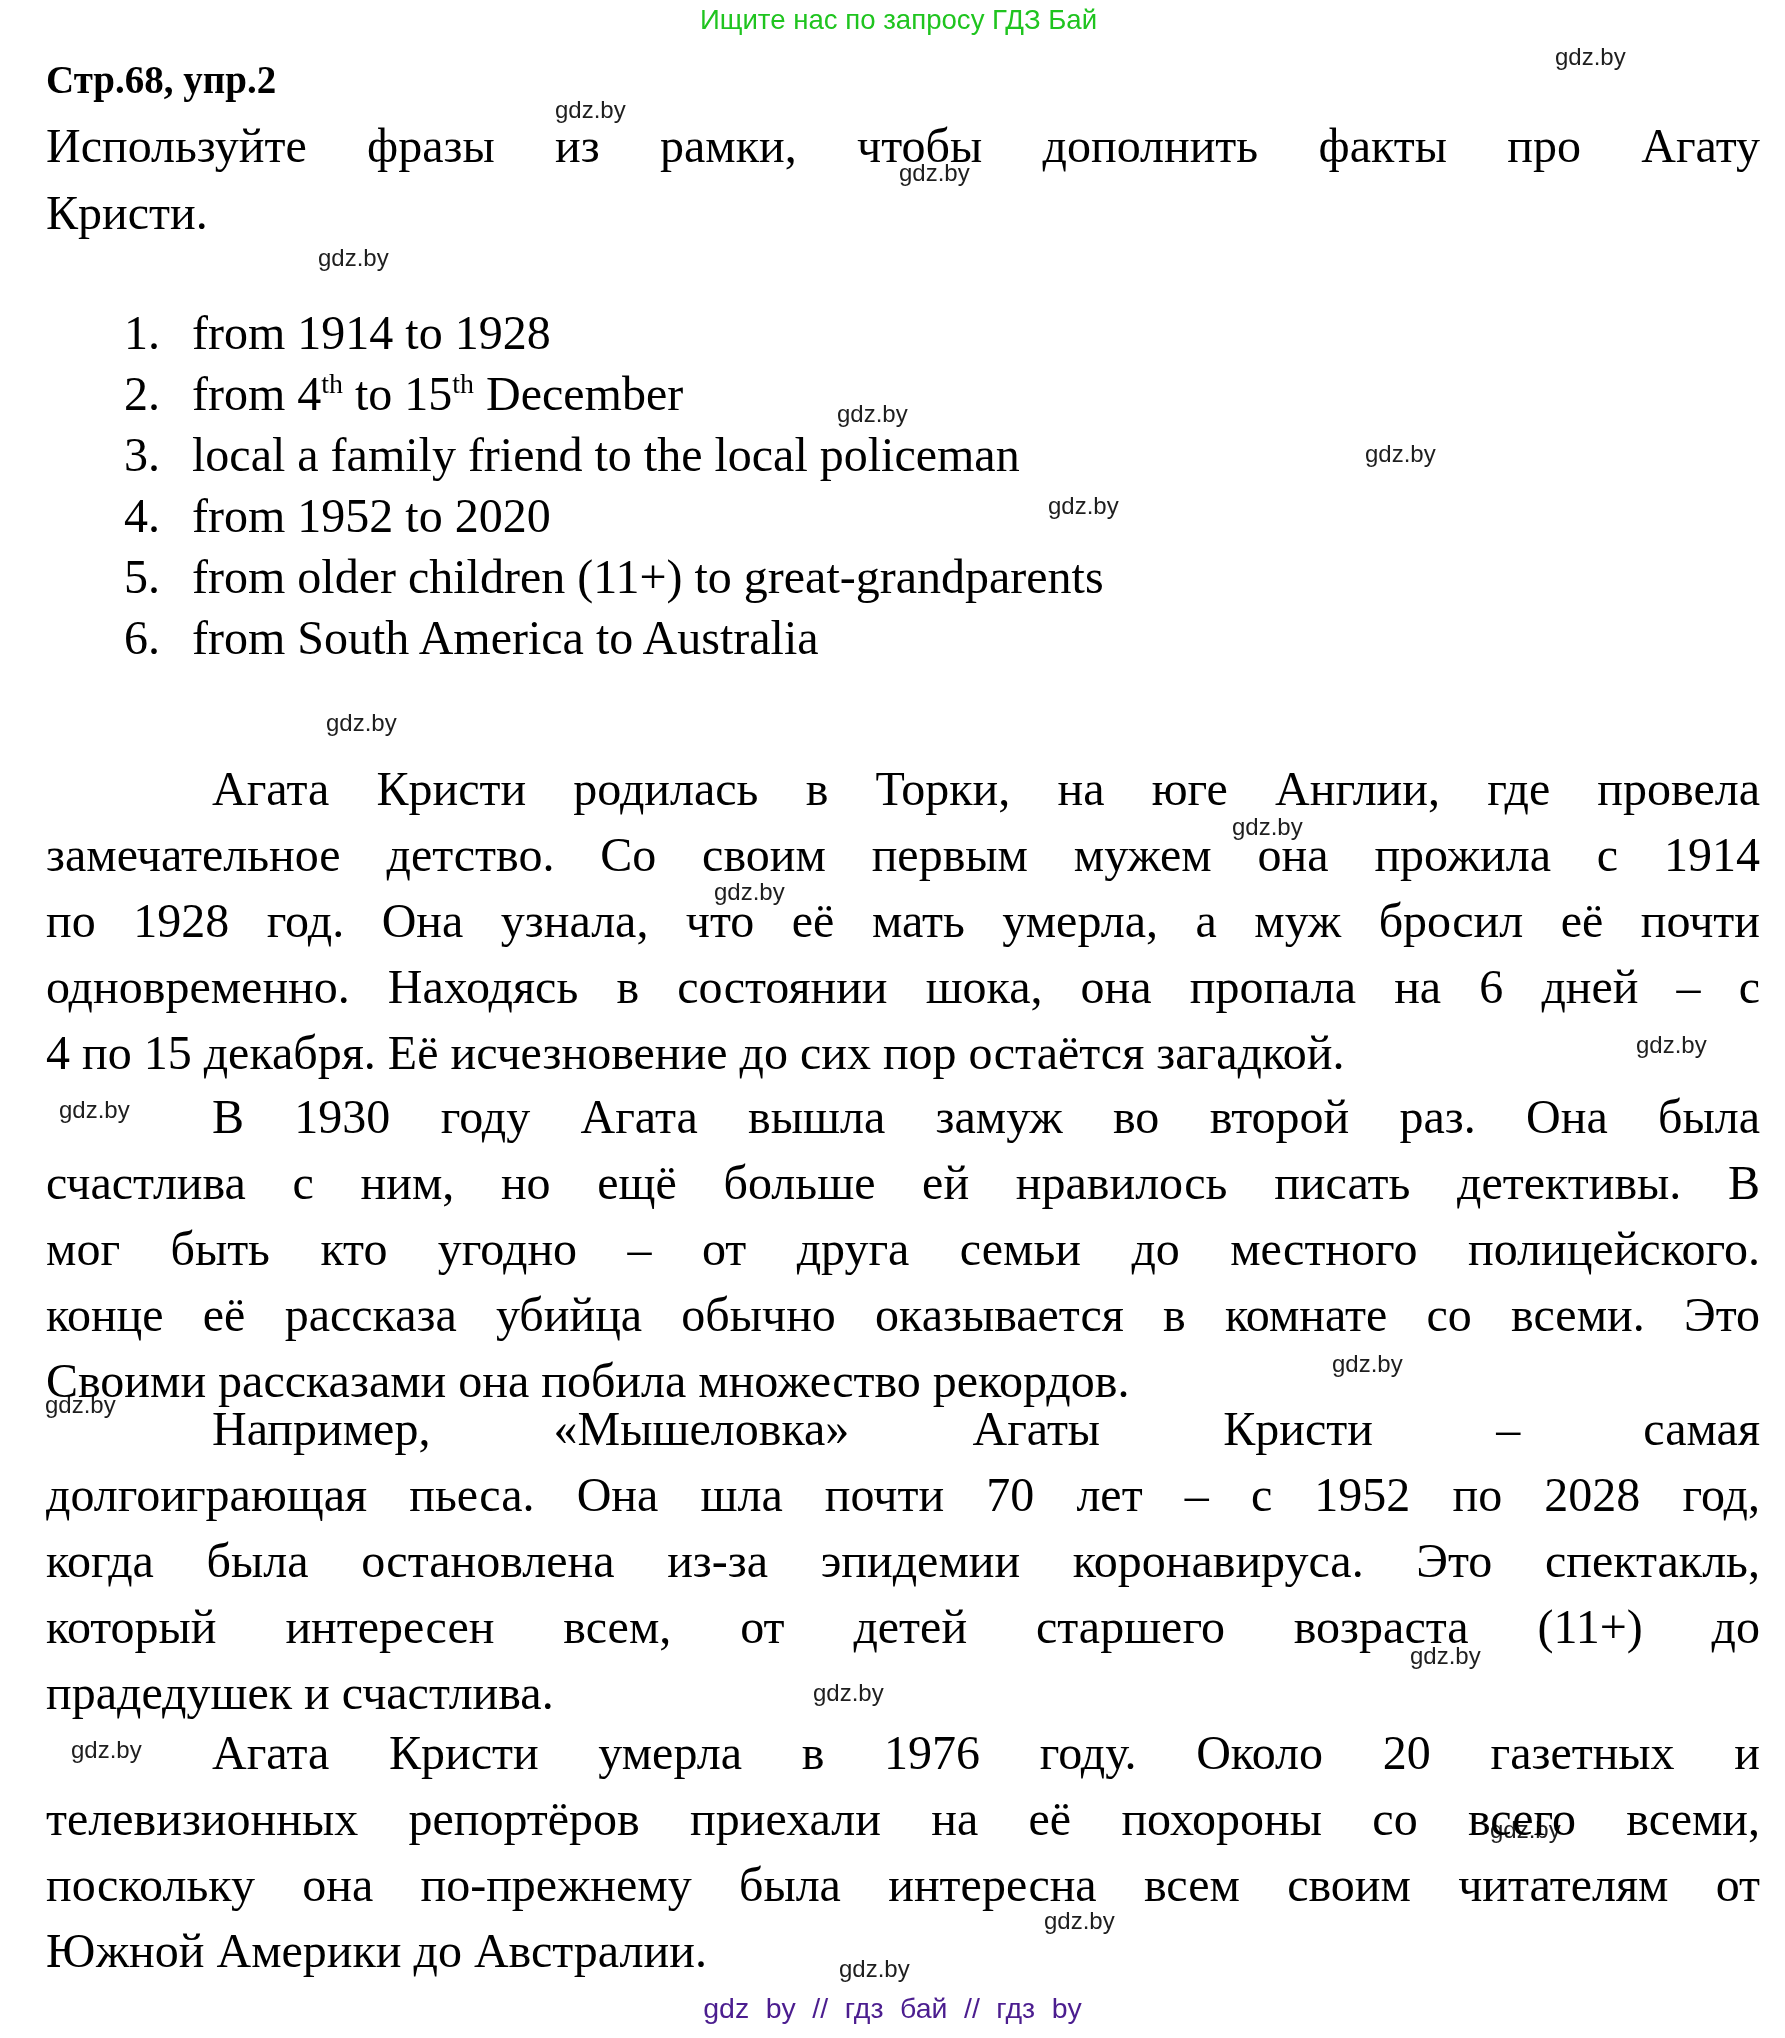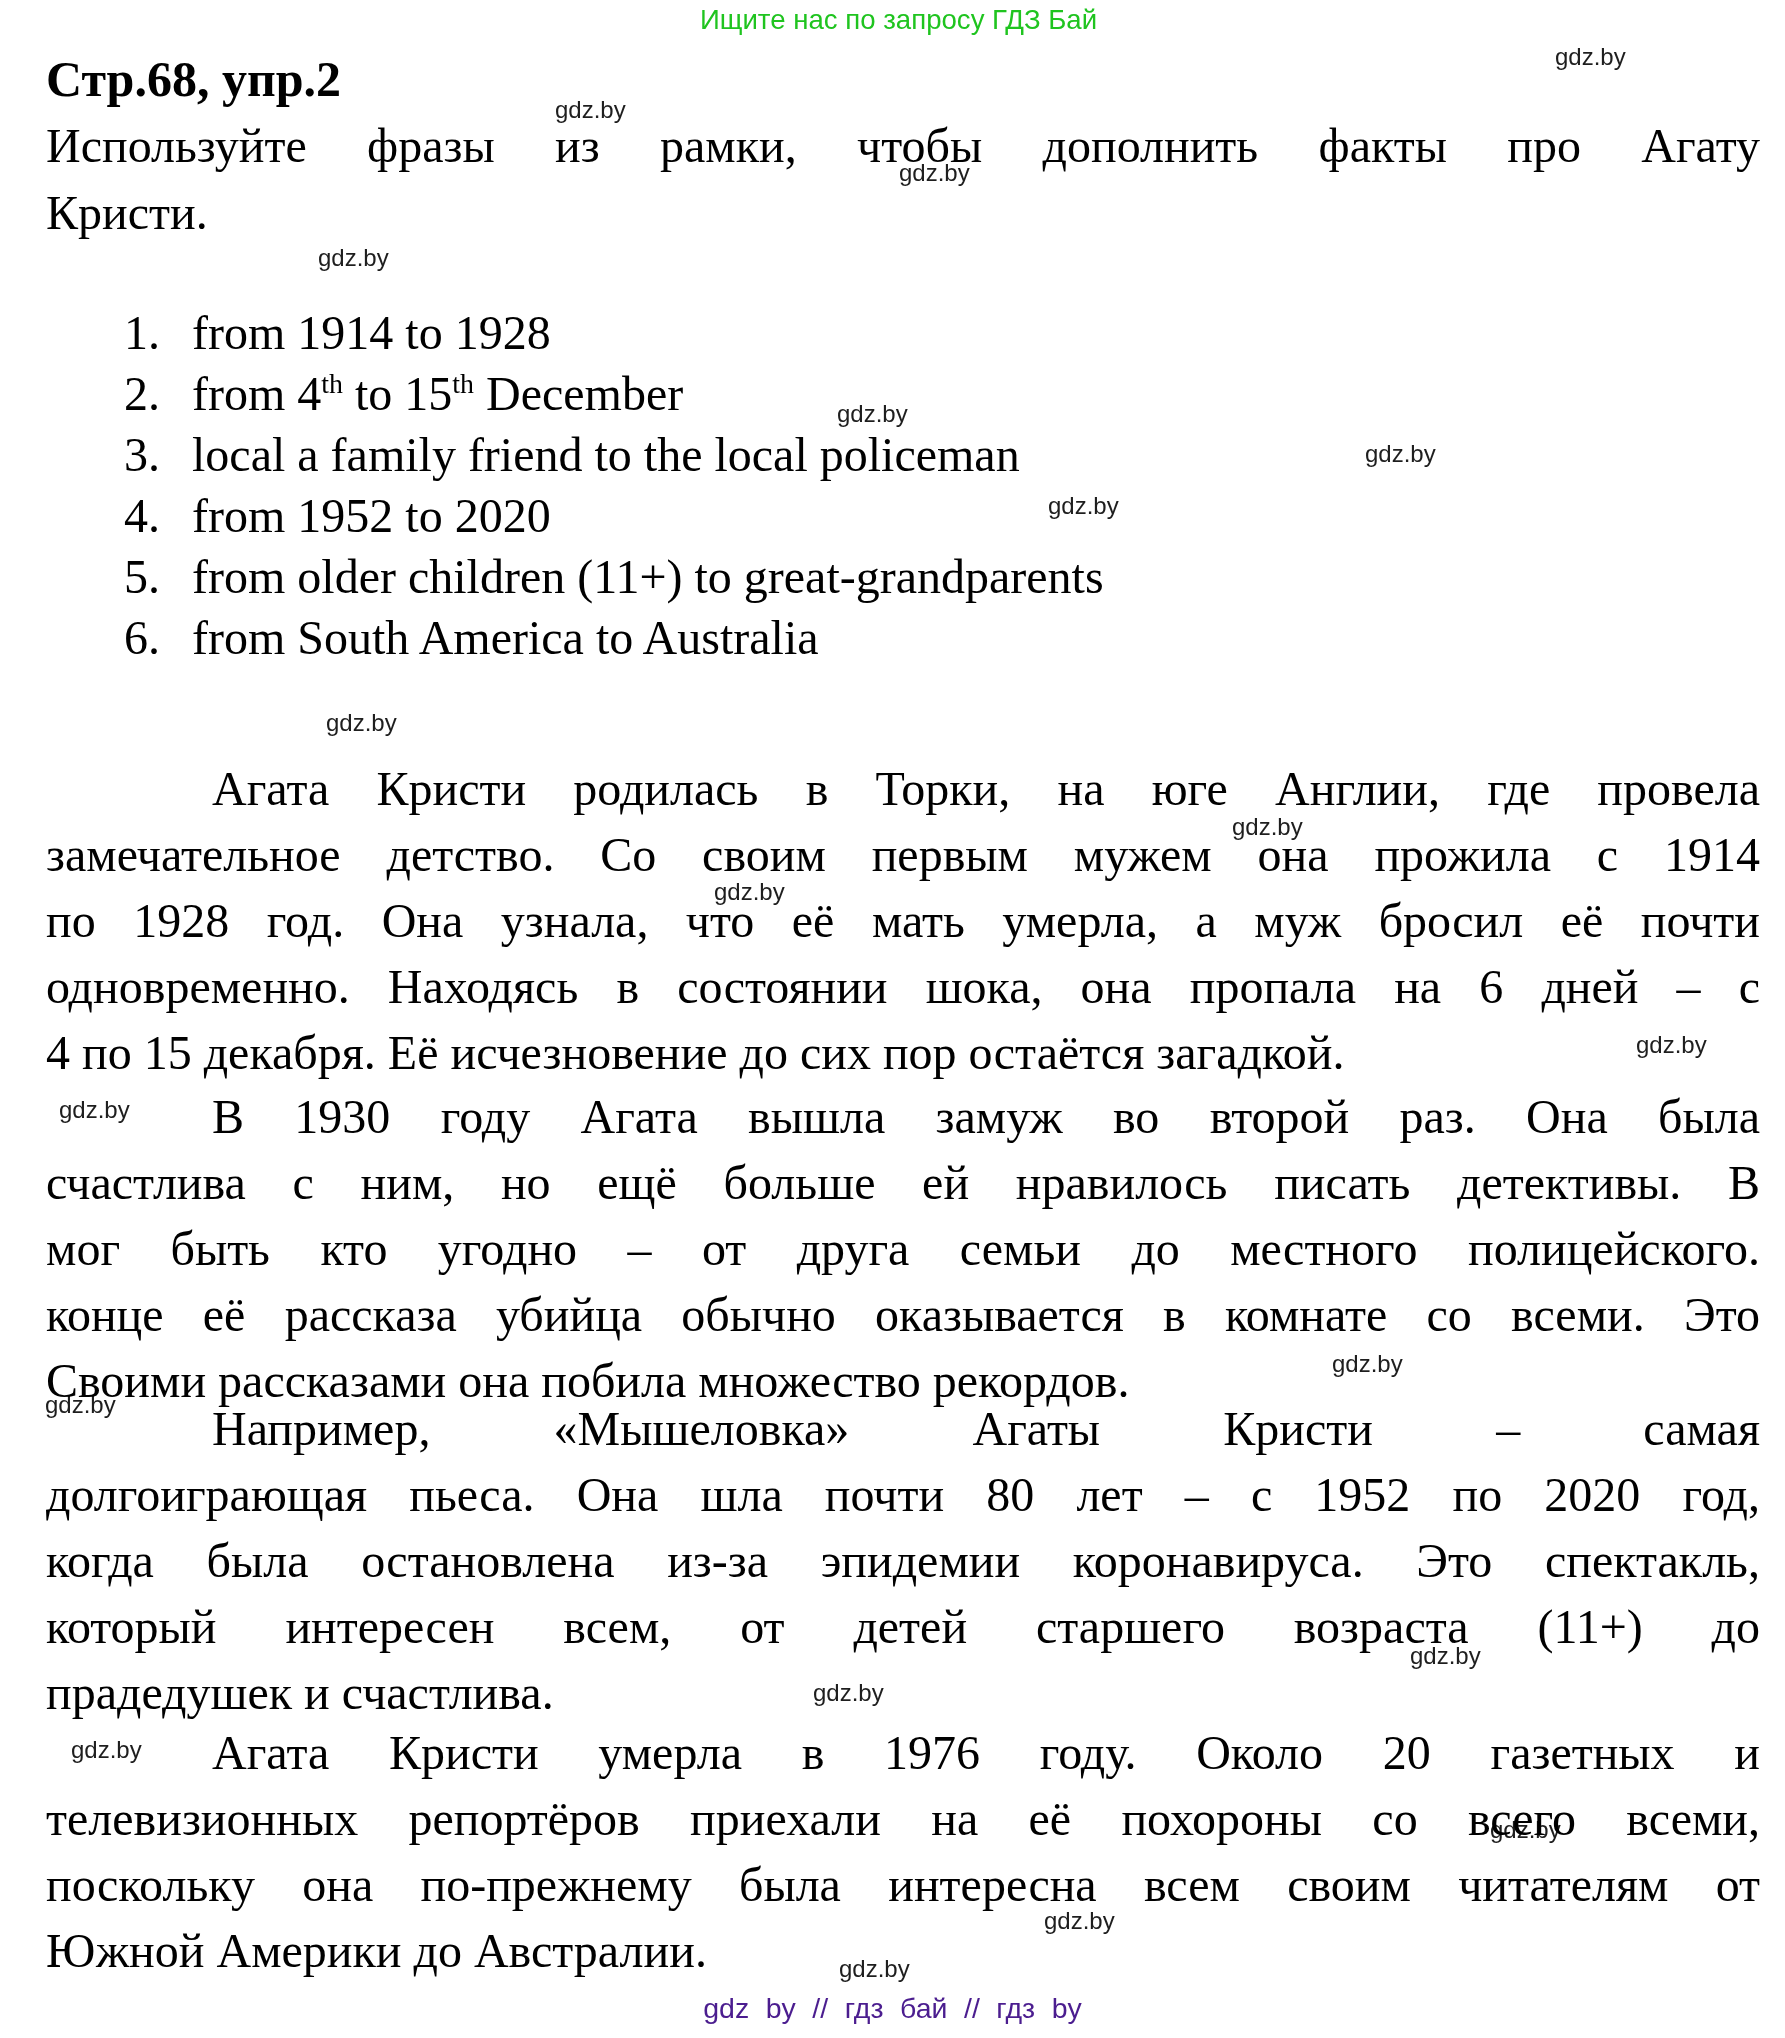--- a/index.html
+++ b/index.html
@@ -28,21 +28,21 @@
   }
   .wm{
     position:absolute;
     font-family:"Liberation Sans",sans-serif;
     font-size:24px;line-height:25px;
     color:var(--wm);
     white-space:nowrap;
   }
   .title{
     position:absolute;left:46px;top:51px;
-    font-size:50px;line-height:57px;font-weight:bold;
+    font-size:39px;line-height:57px;font-weight:bold;
     margin:0;
   }
   .para{
     position:absolute;left:46px;width:1714px;
     font-size:48px;line-height:66px;
   }
   .para--instr{line-height:67px;}
   .line{min-height:66px;}
   .para--instr .line{min-height:67px;}
   .line.j{text-align:justify;text-align-last:justify;}
@@ -135,21 +135,21 @@
     </div>
   <div class="para" style="top:1084px" id="para-1">
       <div class="line j ind">В 1930 году Агата вышла замуж во второй раз. Она была</div>
       <div class="line j">счастлива с ним, но ещё больше ей нравилось писать детективы. В</div>
       <div class="line j">мог быть кто угодно – от друга семьи до местного полицейского.</div>
       <div class="line j">конце её рассказа убийца обычно оказывается в комнате со всеми. Это</div>
       <div class="line">Своими рассказами она побила множество рекордов.</div>
     </div>
   <div class="para" style="top:1396px" id="para-2">
       <div class="line j ind">Например, «Мышеловка» Агаты Кристи – самая</div>
-      <div class="line j">долгоиграющая пьеса. Она шла почти 80 лет – с 1952 по 2020 год,</div>
+      <div class="line j">долгоиграющая пьеса. Она шла почти 70 лет – с 1952 по 2028 год,</div>
       <div class="line j">когда была остановлена из-за эпидемии коронавируса. Это спектакль,</div>
       <div class="line j">который интересен всем, от детей старшего возраста (11+) до</div>
       <div class="line">прадедушек и счастлива.</div>
     </div>
   <div class="para" style="top:1720px" id="para-3">
       <div class="line j ind">Агата Кристи умерла в 1976 году. Около 20 газетных и</div>
       <div class="line j">телевизионных репортёров приехали на её похороны со всего всеми,</div>
       <div class="line j">поскольку она по-прежнему была интересна всем своим читателям от</div>
       <div class="line">Южной Америки до Австралии.</div>
     </div>

